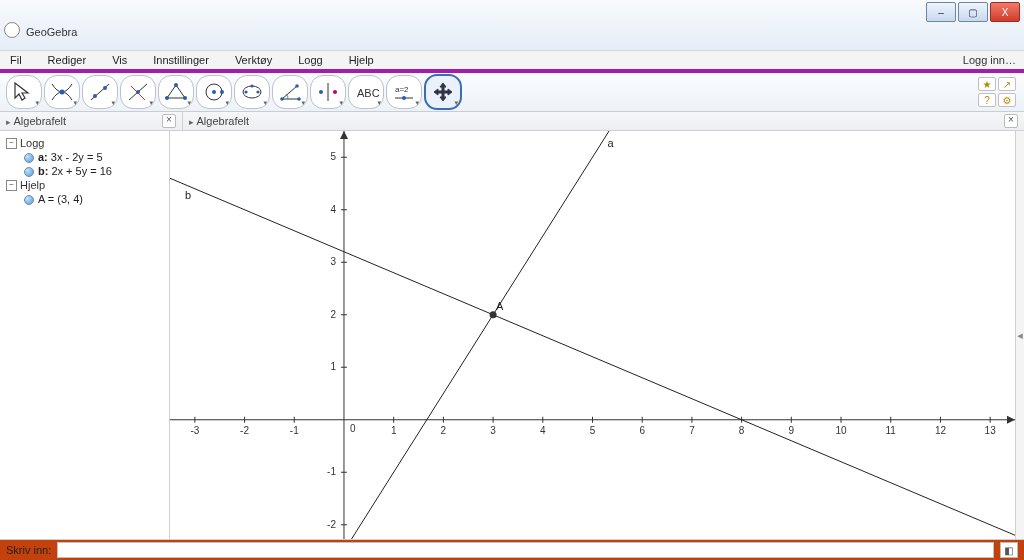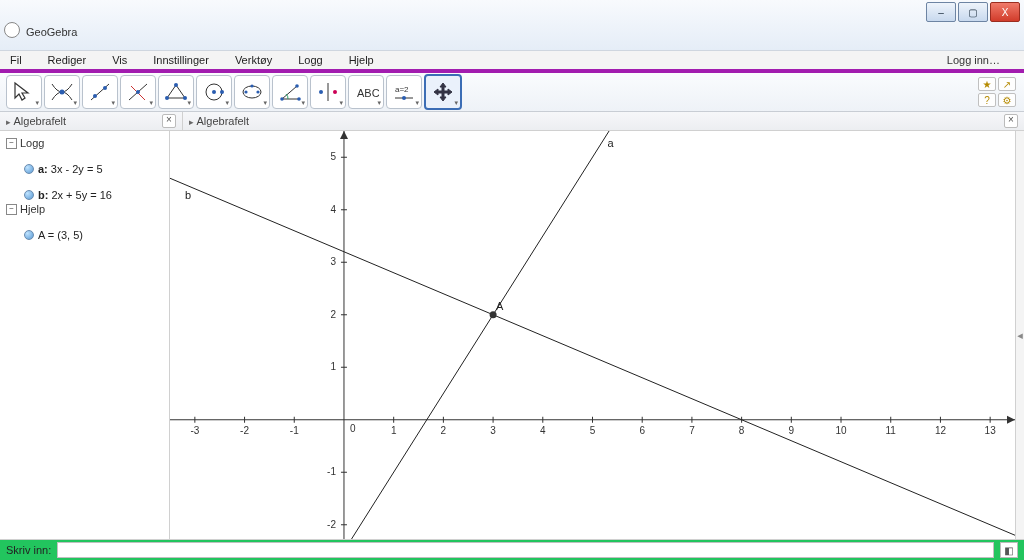--- a/index.html
+++ b/index.html
@@ -5,45 +5,45 @@
 html,body{margin:0;padding:0;font-family:Arial,Helvetica,sans-serif;font-size:11px;color:#222;background:#d9e5f2;height:100%;overflow:hidden}
 .window{width:1024px;height:560px;display:flex;flex-direction:column;background:#fff;box-sizing:border-box}
 .titlebar{height:26px;background:linear-gradient(#f8fafd,#e5edf7);border-bottom:1px solid #cfd6df;display:flex;align-items:flex-end;padding:12px 4px;position:relative}
 .titlebar .logo{width:14px;height:14px;border:1px solid #888;border-radius:50%;margin-right:6px;background:#fff}
 .titlebar .title{color:#333}
 .winbtns{position:absolute;right:4px;top:2px;display:flex;gap:2px}
 .winbtn{width:28px;height:18px;border:1px solid #6d84a3;border-radius:2px;background:linear-gradient(#eef4fb,#c8d9ee);display:flex;align-items:center;justify-content:center;font-size:10px;color:#234}
 .winbtn.close{background:linear-gradient(#f07a6a,#d13c2b);color:#fff;border-color:#9b2d20}
 .menubar{height:18px;background:#f4f4f4;display:flex;align-items:center;padding:0 6px;gap:18px;border-bottom:4px solid #a21caf;position:relative}
 .menu-item{padding:0 4px;cursor:default}
-.menubar .logg{position:absolute;right:24px;color:#333}
+.menubar .logg{position:absolute;right:8px;color:#333}
 .toolbar{height:38px;background:linear-gradient(#fafcfe,#eef2f7);border-bottom:1px solid #c8cdd4;display:flex;align-items:center;padding:0 6px;gap:2px;position:relative}
-.tool{width:34px;height:32px;background:#fff;border:1px solid #b9c2cd;border-radius:4px;display:flex;align-items:center;justify-content:center;position:relative}
+.tool{width:34px;height:32px;background:#fff;border:1px solid #b9c2cd;border-radius:13px;display:flex;align-items:center;justify-content:center;position:relative}
 .tool.sel{border:2px solid #3b6db5;background:#eaf1fb}
 .tool .ddarrow{position:absolute;bottom:1px;right:2px;font-size:7px;color:#666}
 .tool svg{width:26px;height:24px}
 .right-tools{position:absolute;right:8px;top:4px;display:flex;flex-direction:column;gap:2px}
 .rtbtn{width:16px;height:12px;border:1px solid #c0c0c0;border-radius:2px;background:#fefefe;font-size:10px;display:flex;align-items:center;justify-content:center;color:#b58a00}
 .panel-headers{height:18px;background:linear-gradient(#f6f7f9,#eceef1);border-bottom:1px solid #d0d0d0;display:flex;align-items:flex-start;font-size:11px;color:#444}
 .panel-h{display:flex;align-items:center;padding:0 6px;height:100%}
 .panel-h.left{width:170px;border-right:1px solid #d0d0d0;justify-content:space-between}
 .panel-h.right{flex:1;position:relative}
 .tri{font-size:9px;color:#666;margin-right:3px}
 .closex{width:12px;height:12px;border:1px solid #bbb;border-radius:2px;font-size:10px;text-align:center;line-height:10px;color:#555;background:#fff}
 .main{flex:1;display:flex;min-height:0}
 .algebra{width:170px;border-right:1px solid #d0d0d0;padding:4px 6px;background:#fff;box-sizing:border-box}
 .alg-cat{display:flex;align-items:center;gap:3px;color:#333;margin-top:2px}
 .alg-cat .toggle{width:9px;height:9px;border:1px solid #888;font-size:8px;line-height:8px;text-align:center;color:#444;background:#fff}
-.alg-item{display:flex;align-items:center;gap:4px;margin-left:18px;margin-top:14px}
+.alg-item{display:flex;align-items:flex-end;gap:4px;margin-left:18px;margin-top:2px}
 .bullet{width:8px;height:8px;border-radius:50%;background:radial-gradient(circle at 30% 30%,#bfe3ff,#5a9ad4);border:1px solid #6a8cb0}
 .alg-item b{font-weight:bold}
 .graph{flex:1;position:relative;background:#fff;overflow:hidden}
 .graph svg{position:absolute;inset:0}
 .sidehandle{width:8px;display:flex;align-items:center;justify-content:center;color:#888;background:#f4f4f4;border-left:1px solid #d0d0d0}
-.inputbar{height:20px;border-top:1px solid #d0d0d0;background:#22c55e;display:flex;align-items:center;padding:0 6px;gap:6px}
+.inputbar{height:20px;border-top:1px solid #d0d0d0;background:#c2410c;display:flex;align-items:center;padding:0 6px;gap:6px}
 .inputbar input{flex:1;height:14px;border:1px solid #c0c0c0;background:#fff;font-size:11px;padding:0 3px}
 .inputbar .sq{width:16px;height:14px;border:1px solid #bbb;background:#fff;font-size:10px;display:flex;align-items:center;justify-content:center;color:#555}
 </style>
 </head>
 <body>
 
 <div class="window">
 
   <div class="titlebar">
     <div class="logo"></div>
@@ -197,21 +197,21 @@
       <div class="alg-item">
           <span class="bullet"></span>
           <span><b>b:</b><span> 2x + 5y = 16</span></span>
         </div>
       <div class="alg-cat">
           <span class="toggle">−</span>
           <span>Hjelp</span>
         </div>
       <div class="alg-item">
           <span class="bullet"></span>
-          <span>A = (3, 5)</span>
+          <span>A = (3, 4)</span>
         </div>
     </div>
     <div class="graph">
       <svg id="plot" viewBox="0 0 845 420" preserveAspectRatio="none">
           <line x1="0" y1="288.75" x2="845" y2="288.75" stroke="#333" stroke-width="1"></line>
           <line x1="173.97058823529412" y1="0" x2="173.97058823529412" y2="420" stroke="#333" stroke-width="1"></line>
           <polygon points="845,288.75 837,284.75 837,292.75" fill="#333"></polygon>
           <polygon points="173.97058823529412,0 169.97058823529412,8 177.97058823529412,8" fill="#333"></polygon>
           <line x1="24.852941176470587" y1="285.75" x2="24.852941176470587" y2="291.75" stroke="#333"></line>
           <text x="24.852941176470587" y="302.75" font-size="10" fill="#333" text-anchor="middle">-3</text>

